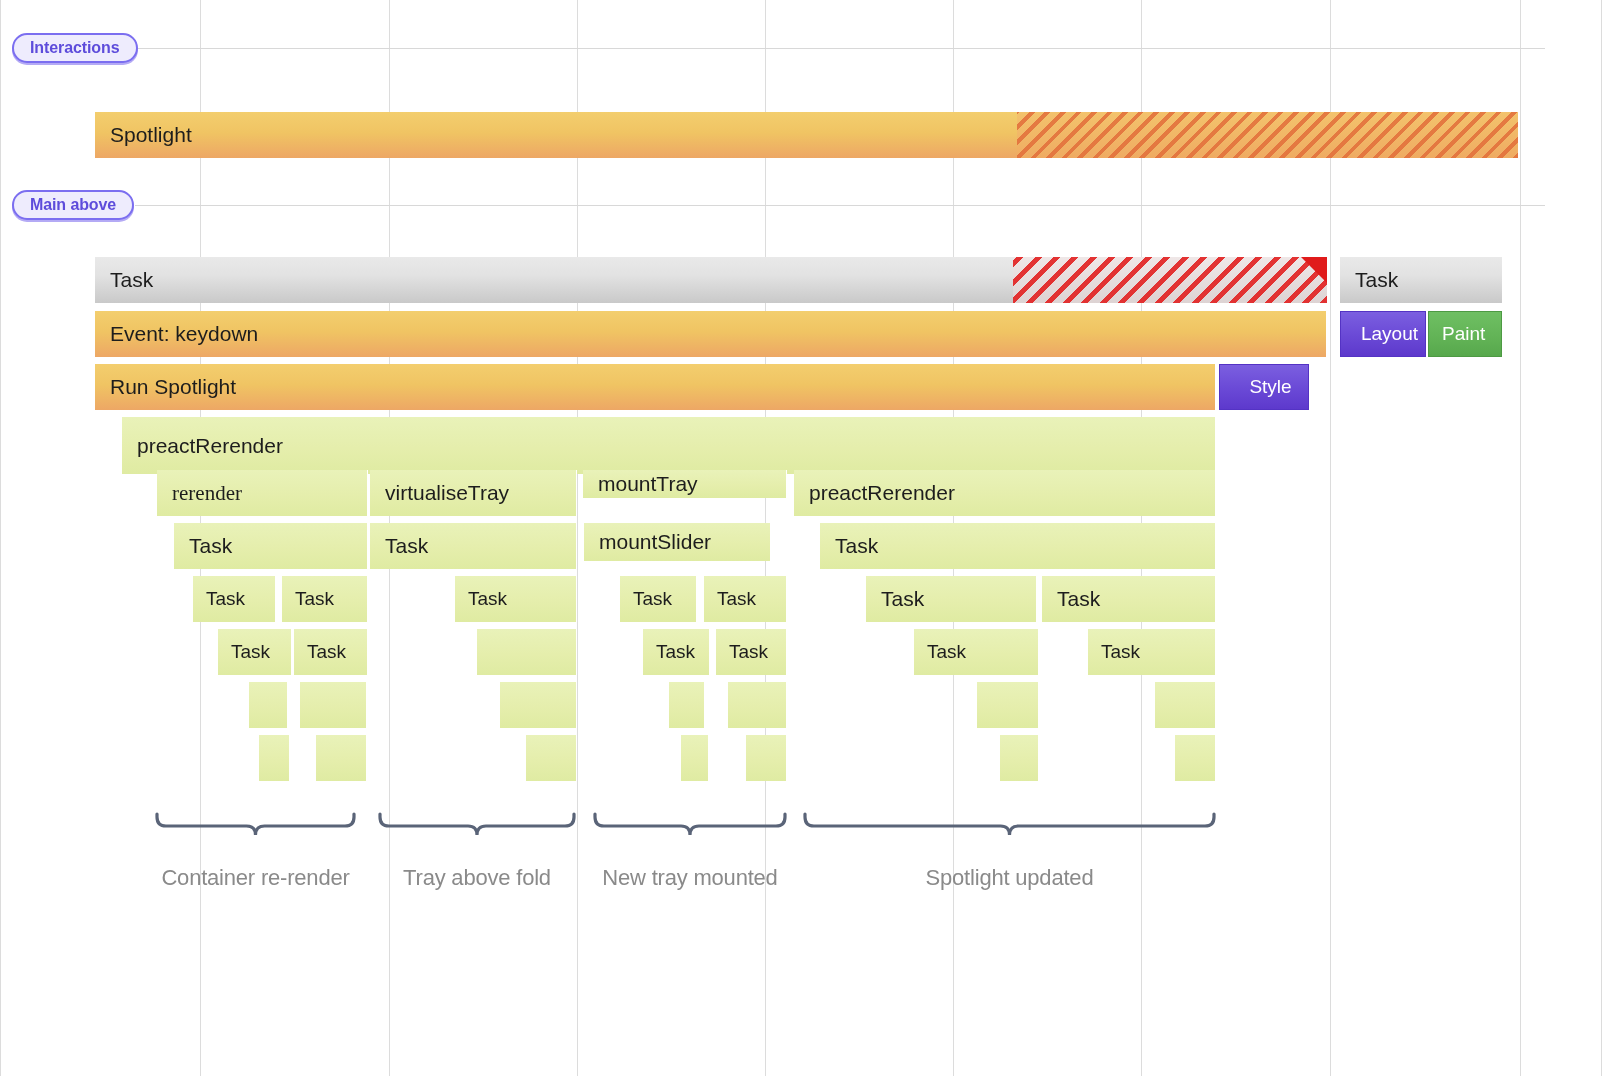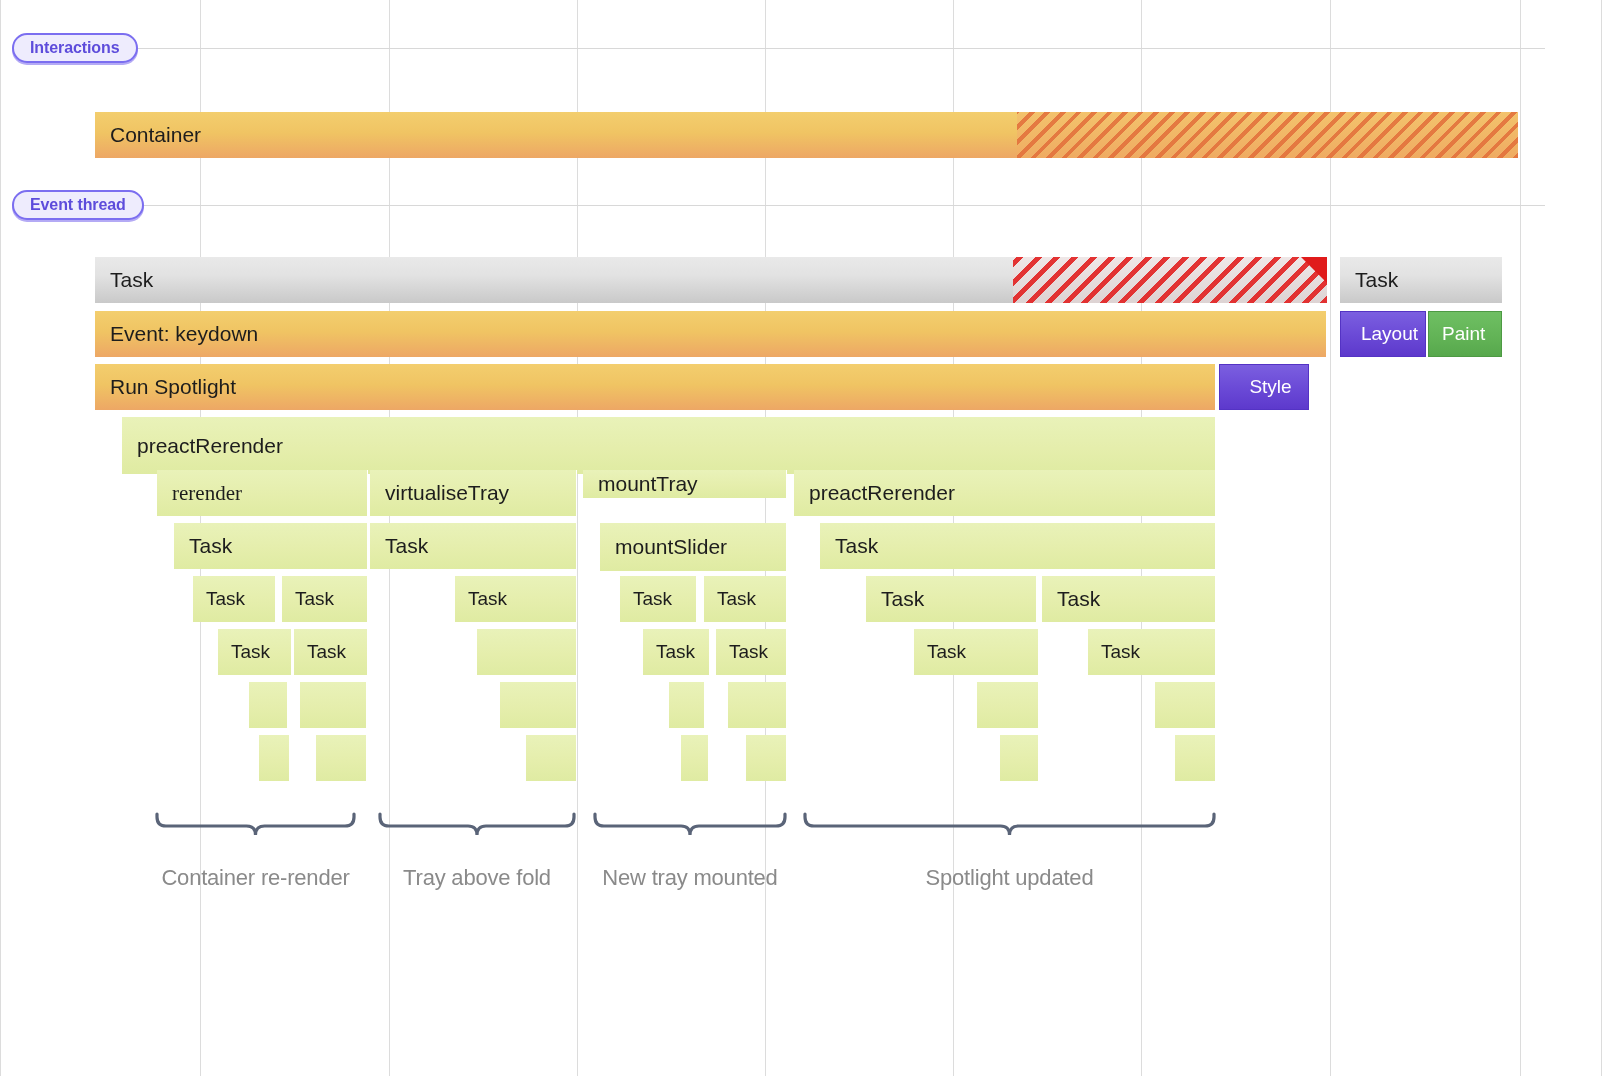--- a/index.html
+++ b/index.html
@@ -153,26 +153,26 @@
       <div class="vline" style="left: 1141px;"></div>
       <div class="vline" style="left: 1330px;"></div>
       <div class="vline" style="left: 1520px;"></div>
       <div class="vline" style="left: 1601px;"></div>
       <div class="hline" style="top: 48px; left: 135px; width: 1410px;"></div>
       <div class="hline" style="top: 205px; left: 135px; width: 1410px;"></div>
     </div>
 
   <div id="track-pills-layer">
       <div class="track-pill" style="left: 12px; top: 33px;">Interactions</div>
-      <div class="track-pill" style="left: 12px; top: 190px;">Event thread</div>
+      <div class="track-pill" style="left: 12px; top: 190px;">Main above</div>
     </div>
 
   <div id="interactions-layer">
       <div class="bar bar-orange" style="left: 95px; top: 112px; width: 1423px; height: 46px;">
-        <span>Container</span>
+        <span>Spotlight</span>
       </div>
       <div class="hatch-orange" style="left: 1017px; top: 112px; width: 501px; height: 46px;"></div>
     </div>
 
   <div id="mainthread-layer">
       <div class="bar bar-gray" style="left: 95px; top: 257px; width: 1232px; height: 46px;">
         <span>Task</span>
       </div>
       <div class="hatch-red" style="left: 1013px; top: 257px; width: 314px; height: 46px;">
         <div class="red-corner" style="position: absolute; right: 0px; top: 0px; border-top: 26px solid rgb(224, 27, 27); border-left: 26px solid transparent;"></div>
@@ -209,21 +209,21 @@
       </div>
       <div class="bar bar-green" style="left: 794px; top: 470px; width: 422px; height: 46px;">
         <span>preactRerender</span>
       </div>
       <div class="bar bar-green" style="left: 174px; top: 523px; width: 194px; height: 46px;">
         <span>Task</span>
       </div>
       <div class="bar bar-green" style="left: 370px; top: 523px; width: 207px; height: 46px;">
         <span>Task</span>
       </div>
-      <div class="bar bar-green" style="left: 600px; top: 523px; width: 187px; height: 48px;">
+      <div class="bar bar-green" style="left: 584px; top: 523px; width: 187px; height: 38px;">
         <span>mountSlider</span>
       </div>
       <div class="bar bar-green" style="left: 820px; top: 523px; width: 396px; height: 46px;">
         <span>Task</span>
       </div>
       <div class="bar bar-green small" style="left: 193px; top: 576px; width: 83px; height: 46px;">
         <span>Task</span>
       </div>
       <div class="bar bar-green small" style="left: 282px; top: 576px; width: 86px; height: 46px;">
         <span>Task</span>

